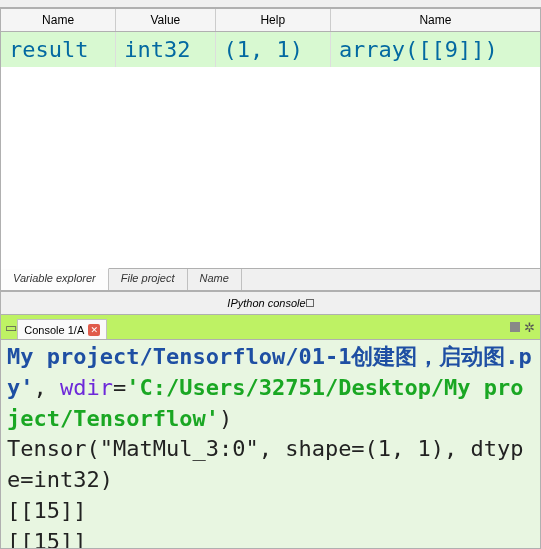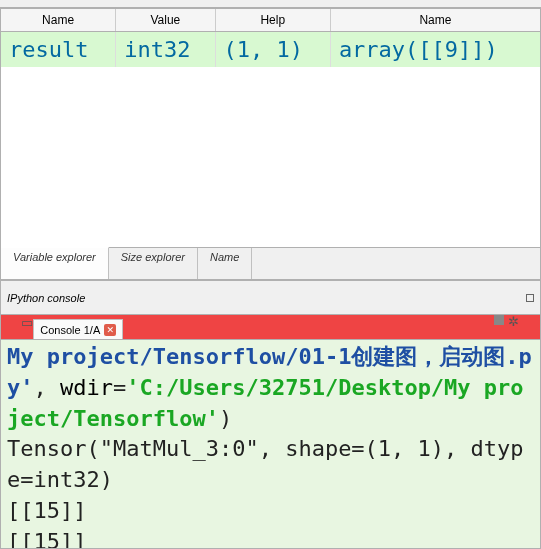--- a/index.html
+++ b/index.html
@@ -51,59 +51,60 @@
       color: #0369a1;
       white-space: nowrap;
     }
     table.var-table td:last-child { border-right: none; }
     .var-blank { flex:1; background:#fff; }
     
     .pane-tabs {
       background: #f0f0f0;
       border-top: 1px solid #b0b0b0;
       display: flex;
-      height: 32px;
+      height: 22px;
       font-size: 11px;
       font-style: italic;
       color: #333;
     }
     .pane-tab {
       padding: 3px 12px 0 12px;
       border-right: 1px solid #c0c0c0;
       cursor: pointer;
     }
     .pane-tab.active {
       background: #fdfdfd;
       border-top: 1px solid #fff;
       margin-top: -1px;
     }
     
     .console-title {
       display: flex;
       align-items: center;
-      justify-content: space-between;
+      justify-content: center;
       background: #f0f0f0;
       border: 1px solid #b0b0b0;
-      height: 35px;
+      height: 24px;
       padding: 0 6px;
       font-size: 11px;
       font-style: italic;
     }
     .console-title .right-icons { display:flex; gap:8px; align-items:center; }
     .square-icon {
       width:8px;height:8px;border:1px solid #666;display:inline-block;
     }
     
     .console-tabbar {
       display:flex;
-      background:#ef4444;
+      align-items:center;
+      background:#bef264;
       border-left:1px solid #b0b0b0;
       border-right:1px solid #b0b0b0;
       height:24px;
-      padding:0 20px;
+      padding:0 4px;
     }
     .console-tabbar .spacer { flex:1; }
     .console-tab {
       display:flex;
       align-items:center;
       gap:4px;
       background:#fafafa;
       border:1px solid #c0c0c0;
       border-bottom:none;
       padding:2px 6px;
@@ -143,21 +144,21 @@
       line-height:1.4;
       padding:2px 6px 6px 6px;
       height:210px;
       overflow:hidden;
       white-space:pre-wrap;
       word-break:break-all;
       color:#222;
     }
     .g  { color:#1aa723; font-weight:600; }   
     .b  { color:#1e4fa3; font-weight:600; }   
-    .gr { color:#000000; }                     
+    .gr { color:#6d28d9; }                     
     .k  { color:#222; }
   </style>
 </head>
 <body>
 
 <div class="toolbar-stub"></div>
 
 <div class="var-pane">
   <table class="var-table">
     <thead>
@@ -173,21 +174,21 @@
         <td>result</td>
         <td>int32</td>
         <td>(1, 1)</td>
         <td>array([[9]])</td>
       </tr>
     </tbody>
   </table>
   <div class="var-blank"></div>
   <div class="pane-tabs">
     <div class="pane-tab active">Variable explorer</div>
-    <div class="pane-tab">Size explorer</div>
+    <div class="pane-tab">File project</div>
     <div class="pane-tab">Name</div>
   </div>
 </div>
 
 <div class="console-title">
   <span>IPython console</span>
   <span class="right-icons">
     <span class="square-icon"></span>
   </span>
 </div>

